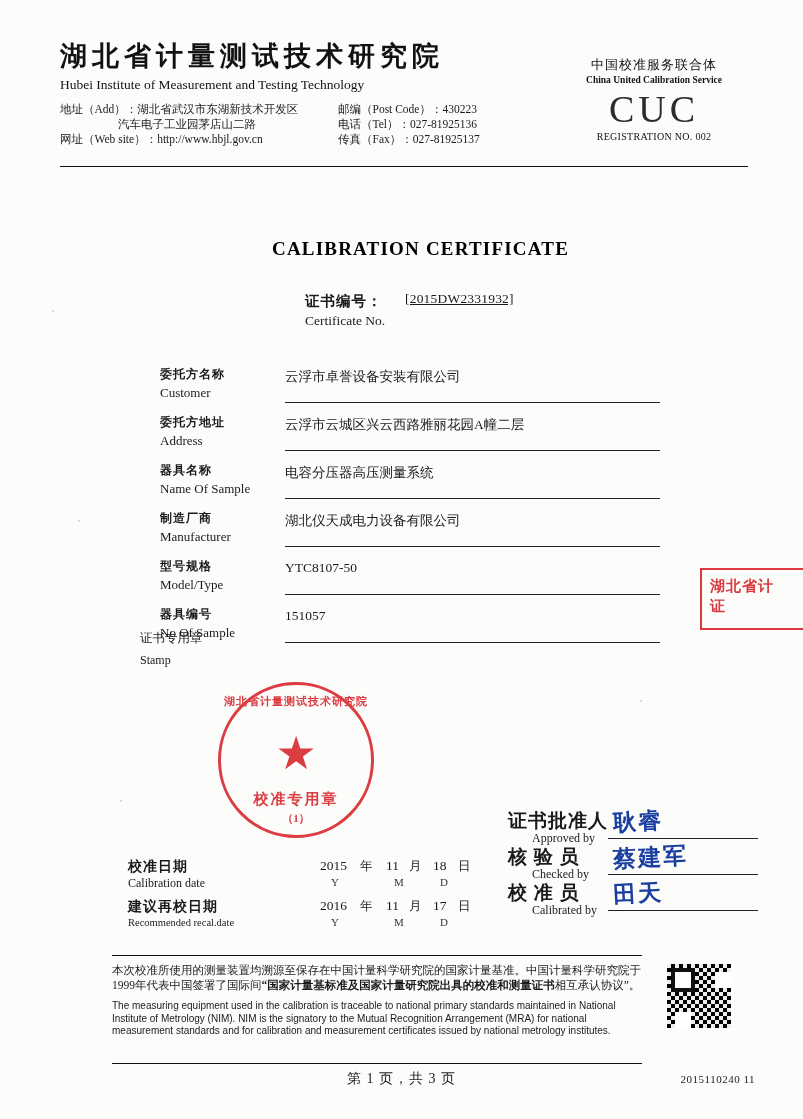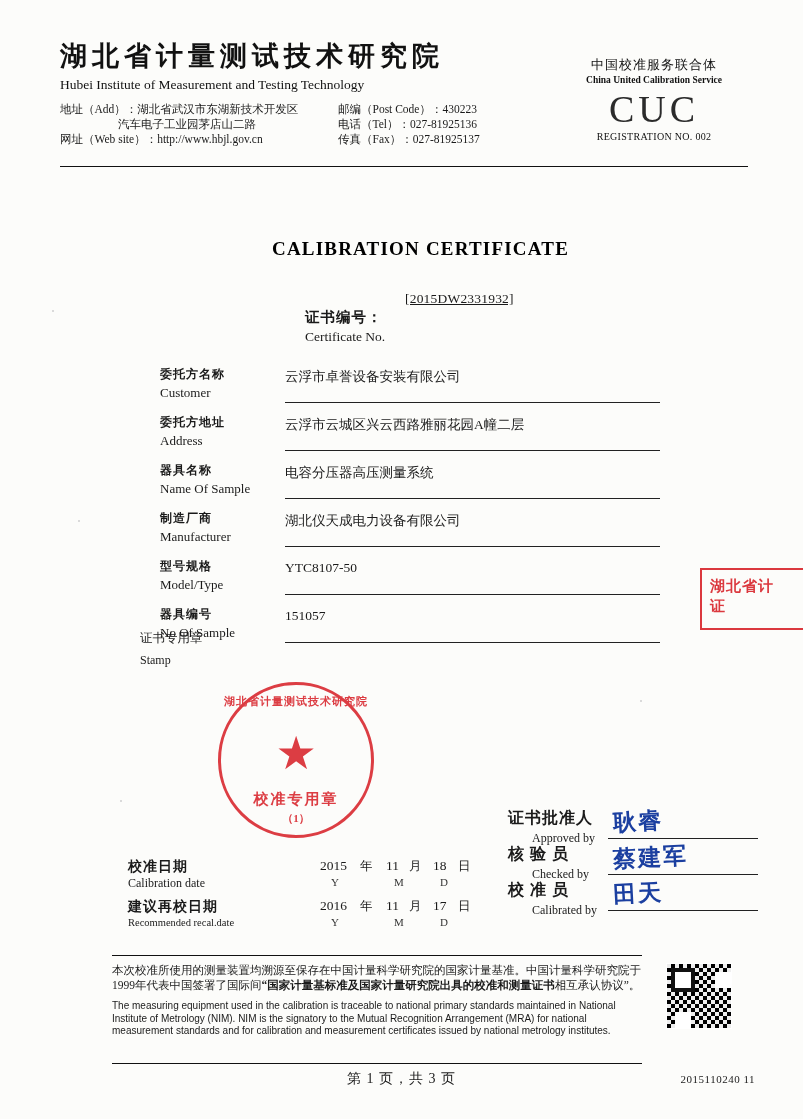--- a/index.html
+++ b/index.html
@@ -66,21 +66,21 @@
     font-size:40px;font-weight:bold;letter-spacing:17px;
     font-family:"Liberation Serif", serif;color:#000;
     text-indent:17px;
   }
   .title-en{
     position:absolute;left:0;right:0;top:238px;text-align:center;
     font-size:19px;font-weight:bold;letter-spacing:1.2px;color:#000;margin-left:38px;
   }
   
   .certno{
-    position:absolute;left:305px;top:308px;font-size:14.5px;
+    position:absolute;left:305px;top:292px;font-size:14.5px;
   }
   .certno .l1{font-weight:bold;letter-spacing:1px;}
   .certno .l2{font-size:13.5px;margin-top:2px;}
   .certno-val{
     position:absolute;left:405px;top:291px;font-size:13.5px;
     text-decoration:underline;letter-spacing:.2px;
   }
   
   .fields{position:absolute;left:160px;top:366px;width:500px;}
   .field{position:relative;height:48px;}
@@ -139,21 +139,21 @@
   .d-y{position:absolute;left:192px;top:0;font-size:13.5px;}
   .d-ym{position:absolute;left:232px;top:0;font-size:12.5px;}
   .d-m{position:absolute;left:258px;top:0;font-size:13.5px;}
   .d-mm{position:absolute;left:281px;top:0;font-size:12.5px;}
   .d-d{position:absolute;left:305px;top:0;font-size:13.5px;}
   .d-dd{position:absolute;left:330px;top:0;font-size:12.5px;}
   .d-sub{position:absolute;top:18px;font-size:11px;color:#333;}
   
   .signs{position:absolute;left:508px;top:808px;width:250px;font-size:13px;}
   .sign-row{position:relative;height:36px;}
-  .s-cn{position:absolute;left:0;top:0;font-size:16px;font-weight:bold;letter-spacing:1px;white-space:nowrap;}
+  .s-cn{position:absolute;left:0;top:0;font-size:19px;font-weight:bold;letter-spacing:1px;white-space:nowrap;}
   .s-en{position:absolute;left:0;top:23px;font-size:12px;white-space:nowrap;margin-left:24px;}
   .s-val{
     position:absolute;left:105px;top:-2px;font-size:23px;color:#1b3fa0;
     font-family:"Liberation Serif", serif;font-weight:bold;letter-spacing:2px;
     transform:rotate(-3deg);
   }
   .s-line{position:absolute;left:100px;right:0;top:30px;border-bottom:1px solid #222;}
   
   .hr-foot{
     position:absolute;left:112px;top:955px;width:530px;border-top:1px solid #111;

